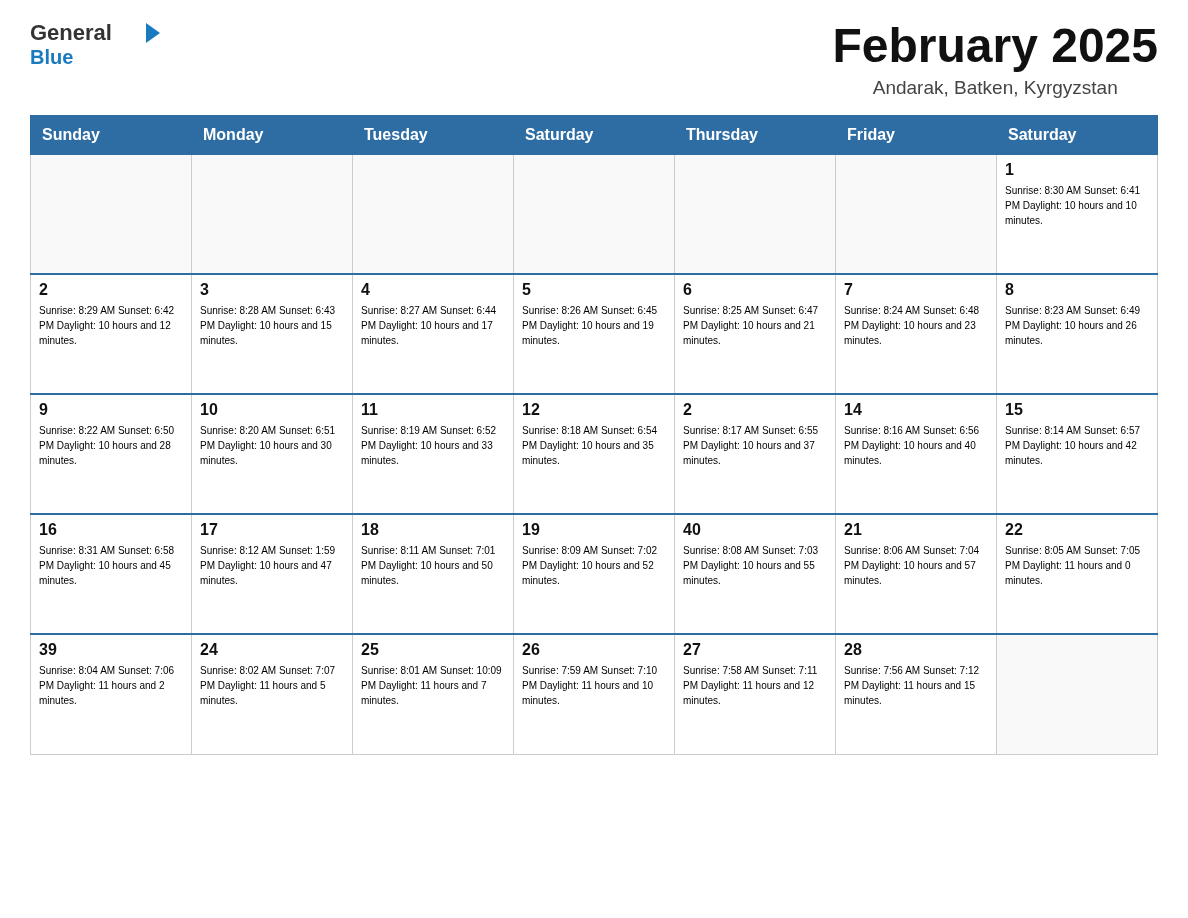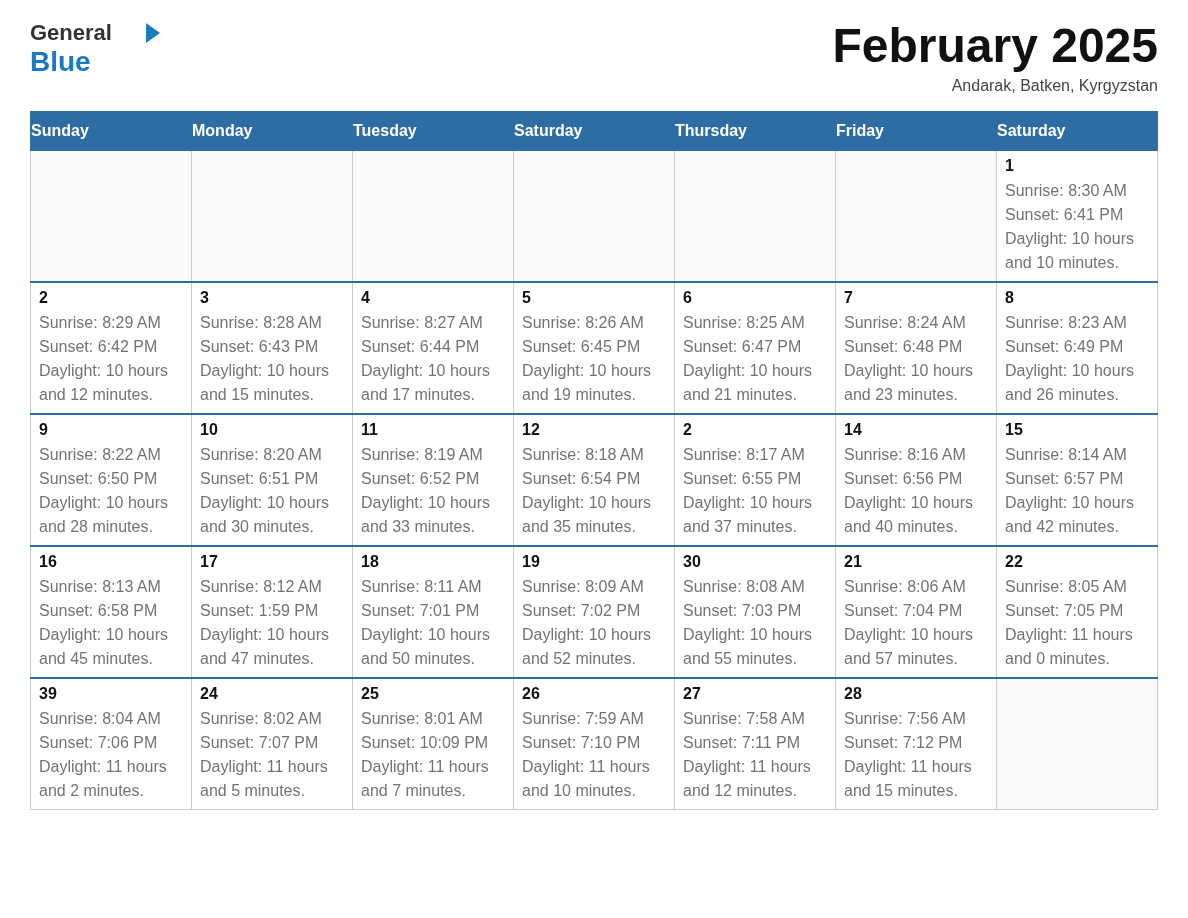--- a/index.html
+++ b/index.html
@@ -35,50 +35,50 @@
       width: 0;
       height: 0;
       border-left: 14px solid #1a7abf;
       border-top: 10px solid transparent;
       border-bottom: 10px solid transparent;
       margin: 0 2px;
       display: inline-block;
     }
     .logo-blue {
       color: #1a7abf;
-      font-size: 28px;
+      font-size: 20px;
       font-weight: bold;
       text-align: center;
     }
     .title-section {
-      text-align: right;
+      text-align: center;
       margin-left: 28px;
     }
     .month-title {
       font-size: 48px;
       font-weight: bold;
       color: #111;
       line-height: 1.1;
     }
     .location-title {
-      font-size: 16px;
+      font-size: 19px;
       color: #444;
       margin-top: 4px;
     }
     .calendar {
       width: 100%;
       border-collapse: collapse;
       table-layout: fixed;
     }
     .calendar thead tr th {
       background-color: #2e6da4;
       color: #fff;
       font-size: 16px;
       font-weight: bold;
-      padding: 10px 0;
+      padding: 10px 11px;
       text-align: left;
       border: 1px solid #2e6da4;
     }
     .calendar tbody tr td {
       vertical-align: top;
       border: 1px solid #ccc;
       padding: 6px 8px;
       font-size: 13px;
       min-height: 100px;
       height: 120px;
@@ -87,22 +87,22 @@
       background: #f9f9f9;
     }
     .day-number {
       font-size: 16px;
       font-weight: bold;
       color: #111;
       display: block;
       margin-bottom: 4px;
     }
     .day-info {
-      font-size: 16px;
-      color: #737373;
+      font-size: 10px;
+      color: #000000;
       line-height: 1.5;
     }
     .calendar tbody tr:not(:last-child) td {
       border-bottom: 2px solid #2e6da4;
     }
   </style>
 </head>
 <body>
 
 <div class="header">
@@ -230,21 +230,21 @@
         <td>
           <span class="day-number">15</span>
           <div class="day-info">Sunrise: 8:14 AM
 Sunset: 6:57 PM
 Daylight: 10 hours and 42 minutes.</div>
         </td>
       </tr>
       <tr>
         <td>
           <span class="day-number">16</span>
-          <div class="day-info">Sunrise: 8:13 AM
+          <div class="day-info">Sunrise: 8:31 AM
 Sunset: 6:58 PM
 Daylight: 10 hours and 45 minutes.</div>
         </td>
         <td>
           <span class="day-number">17</span>
           <div class="day-info">Sunrise: 8:12 AM
 Sunset: 1:59 PM
 Daylight: 10 hours and 47 minutes.</div>
         </td>
         <td>
@@ -253,21 +253,21 @@
 Sunset: 7:01 PM
 Daylight: 10 hours and 50 minutes.</div>
         </td>
         <td>
           <span class="day-number">19</span>
           <div class="day-info">Sunrise: 8:09 AM
 Sunset: 7:02 PM
 Daylight: 10 hours and 52 minutes.</div>
         </td>
         <td>
-          <span class="day-number">30</span>
+          <span class="day-number">40</span>
           <div class="day-info">Sunrise: 8:08 AM
 Sunset: 7:03 PM
 Daylight: 10 hours and 55 minutes.</div>
         </td>
         <td>
           <span class="day-number">21</span>
           <div class="day-info">Sunrise: 8:06 AM
 Sunset: 7:04 PM
 Daylight: 10 hours and 57 minutes.</div>
         </td>

